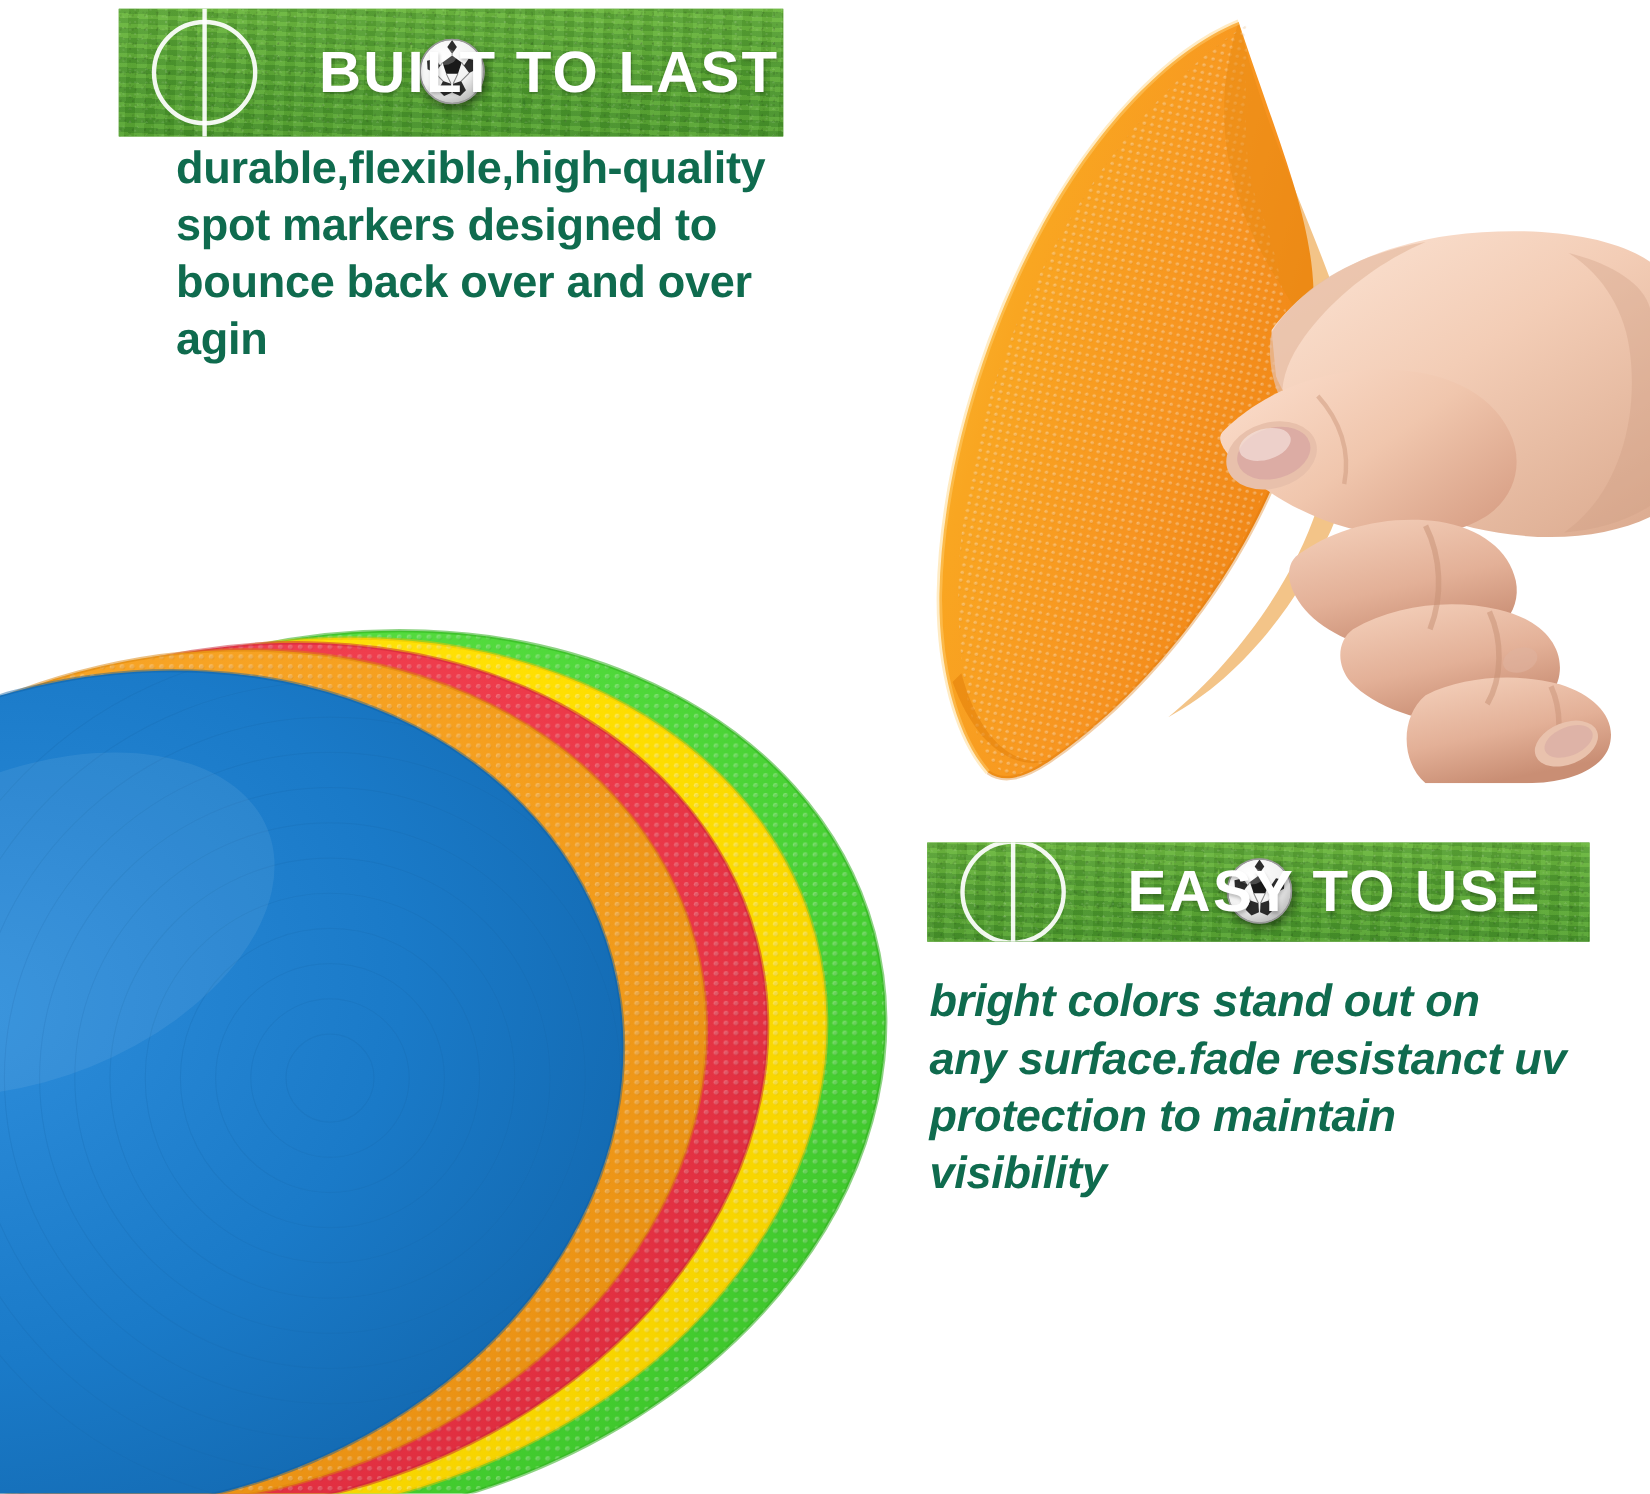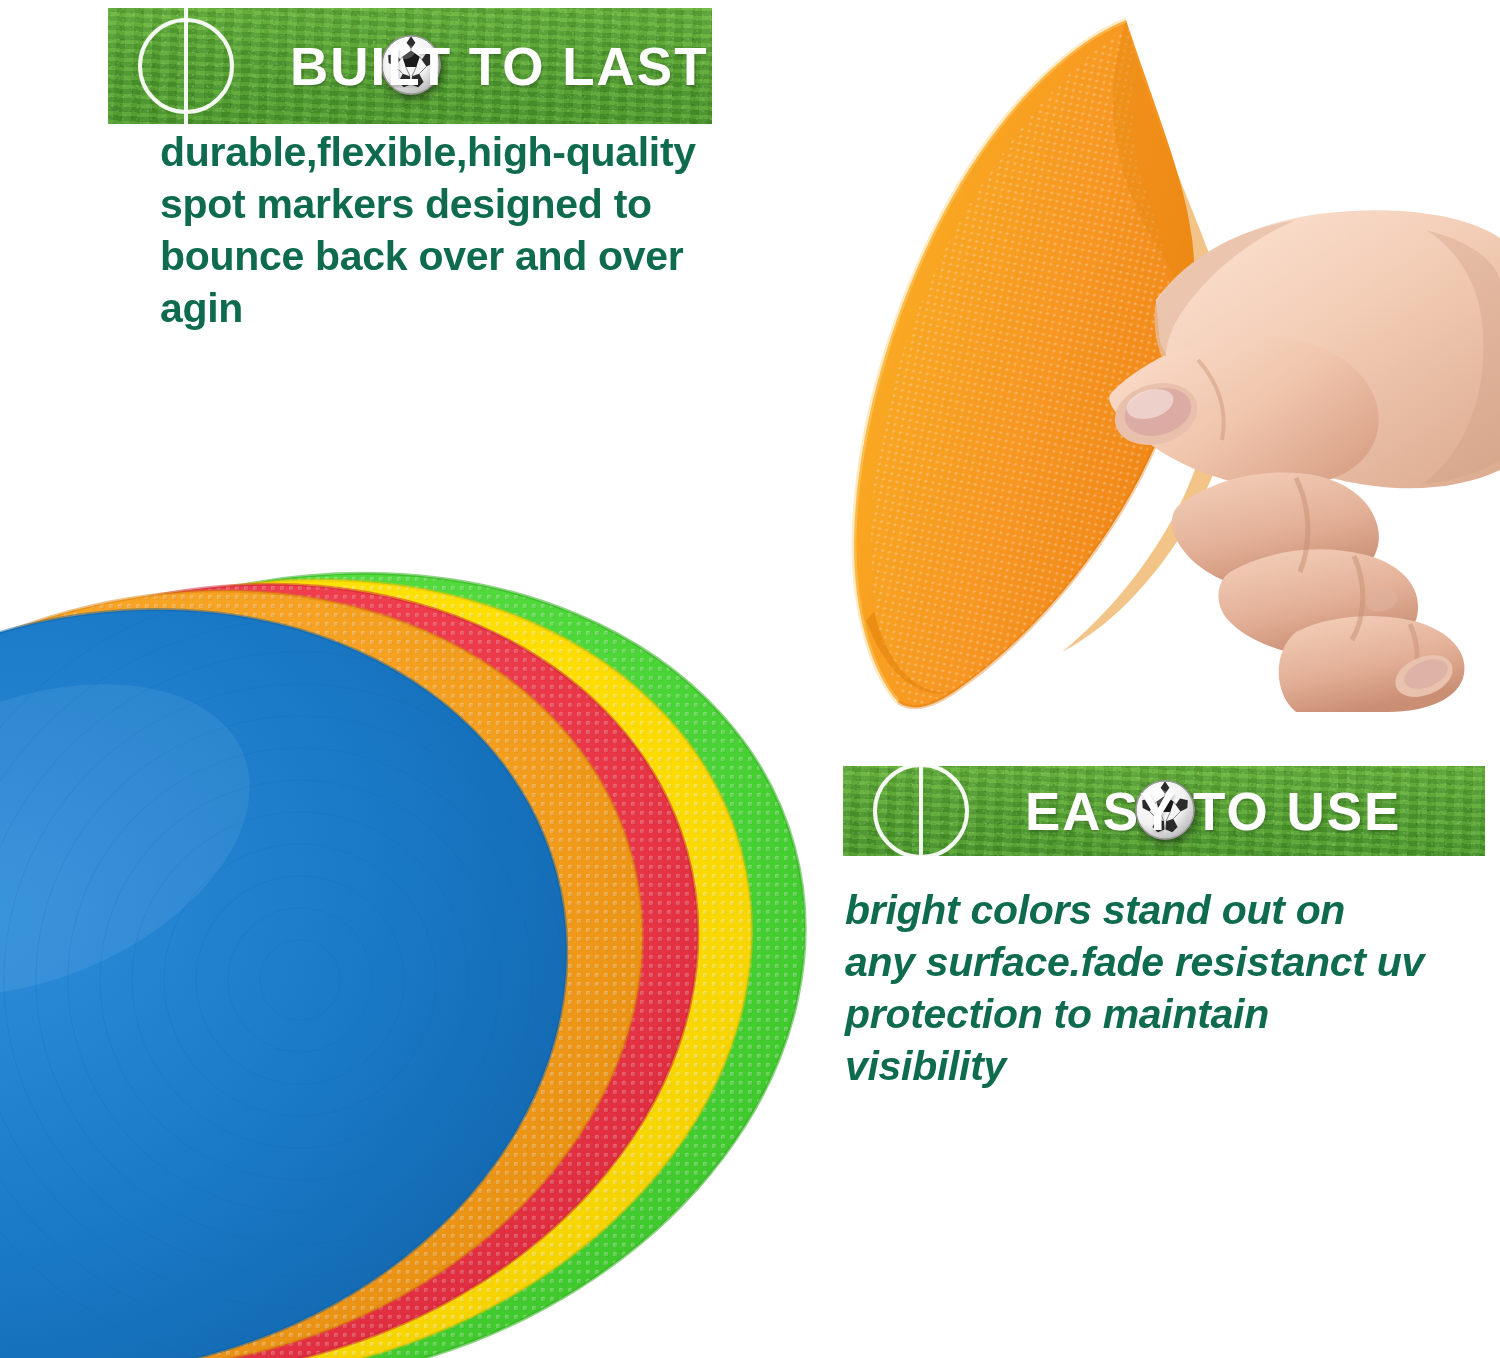--- a/index.html
+++ b/index.html
@@ -94,21 +94,21 @@
     text-shadow: 1px 2px 3px rgba(0,0,0,.22);
   }
 
   
   #banner-built { left: 108px; top: 8px; width: 604px; height: 116px; }
   #banner-built .banner-title {
     left: 182px; top: 50%; transform: translateY(-50%);
     font-size: 53px;
   }
   
-  #banner-easy { left: 843px; top: 766px; width: 602px; height: 90px; padding-left: 40px; }
+  #banner-easy { left: 843px; top: 766px; width: 602px; height: 90px; }
   #banner-easy .banner-title {
     left: 182px; top: 50%; transform: translateY(-50%);
     font-size: 53px;
   }
 
   
   .feature-text {
     position: absolute;
     color: #0f6b4e;
     font-weight: 700;

